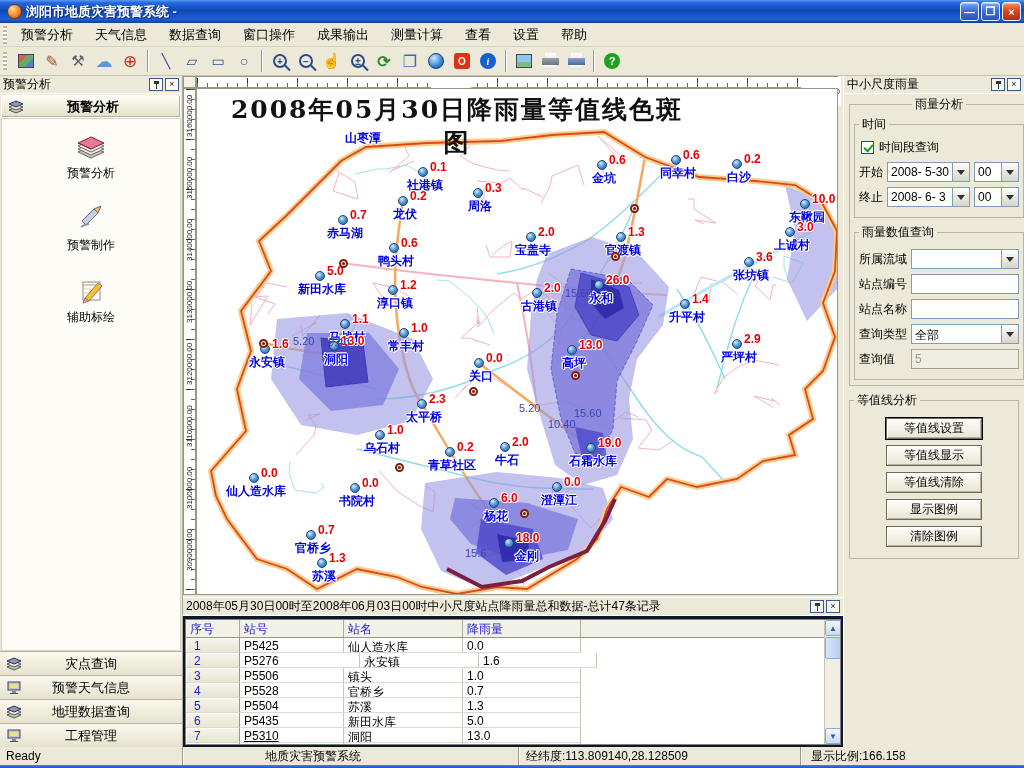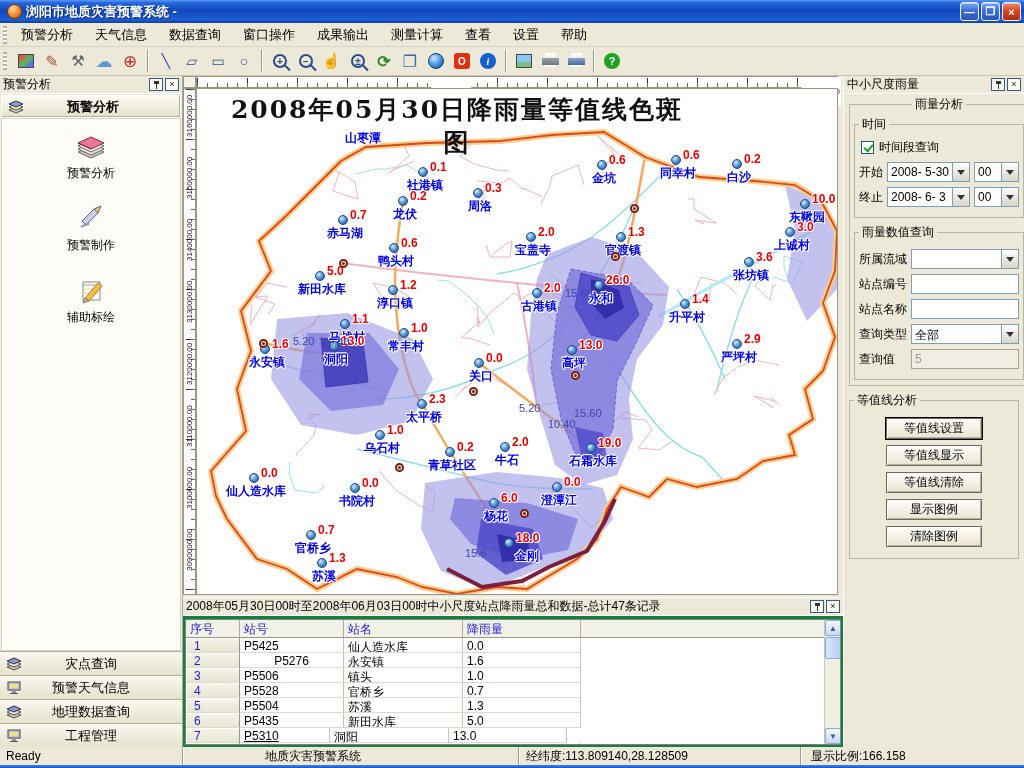--- a/index.html
+++ b/index.html
@@ -116,21 +116,21 @@
   .st-name{position:absolute;font-size:12px;font-weight:bold;color:#0000E0;white-space:nowrap;
     transform:translateX(-50%);
     text-shadow:1px 0 #fff,-1px 0 #fff,0 1px #fff,0 -1px #fff,1px 1px #fff,-1px -1px #fff}
   .st-val{position:absolute;font-size:12px;font-weight:bold;color:#E80000;white-space:nowrap;
     text-shadow:1px 0 #fff,-1px 0 #fff,0 1px #fff,0 -1px #fff,1px 1px #fff,-1px -1px #fff}
   .ct-label{position:absolute;font-size:11px;color:#3D45AE;white-space:nowrap}
   .town{position:absolute;width:9px;height:9px;border-radius:50%;border:2px solid #7B2010;background:#F8F0E0}
   .town::after{content:"";position:absolute;left:1px;top:1px;width:3px;height:3px;border-radius:50%;background:#7B2010}
 
   
-  #tablepanel{position:absolute;left:183px;top:597px;width:660px;height:150px;background:#15803d;
+  #tablepanel{position:absolute;left:183px;top:597px;width:660px;height:150px;background:#0f172a;
     border-top:1px solid #fff}
   #table-region{position:absolute;left:2px;top:21px;right:2px;bottom:2px;background:#fff;
     border:1px solid #808080;overflow:hidden}
   .t-row{display:flex;height:15px}
   .t-row.head{height:18px;background:#F2F1E8;border-bottom:1px solid #9A9784}
   .t-cell{padding:1px 4px;font-size:12px;border-right:1px solid #C8C5B5;border-bottom:1px solid #DDDACD;
     overflow:hidden;white-space:nowrap}
   .t-row.head .t-cell{color:#2020C8;border-bottom:none;border-right:1px solid #B0AD9C}
   .t-cell.num{background:linear-gradient(180deg,#F6F4EA,#E8E5D3);color:#2222CC;text-align:left;
     border-right:1px solid #9A9784;box-shadow:inset 1px 1px 0 #fff;padding-left:8px}
@@ -623,21 +623,21 @@
         </div>
         <div class="t-row">
           <span class="t-cell num" style="width: 54px;">1</span>
           <span class="t-cell" style="width: 104px;">P5425</span>
           <span class="t-cell" style="width: 119px;">仙人造水库</span>
           <span class="t-cell" style="width: 118px;">0.0</span>
           <span class="t-cell fill"></span>
         </div>
         <div class="t-row">
           <span class="t-cell num" style="width: 54px;">2</span>
-          <span class="t-cell" style="width: 104px; text-align: center;">P5276</span>
+          <span class="t-cell" style="width: 120px;">P5276</span>
           <span class="t-cell" style="width: 119px;">永安镇</span>
           <span class="t-cell" style="width: 118px;">1.6</span>
           <span class="t-cell fill"></span>
         </div>
         <div class="t-row">
           <span class="t-cell num" style="width: 54px;">3</span>
           <span class="t-cell" style="width: 104px;">P5506</span>
           <span class="t-cell" style="width: 119px;">镇头</span>
           <span class="t-cell" style="width: 118px;">1.0</span>
           <span class="t-cell fill"></span>
@@ -658,21 +658,21 @@
         </div>
         <div class="t-row">
           <span class="t-cell num" style="width: 54px;">6</span>
           <span class="t-cell" style="width: 104px;">P5435</span>
           <span class="t-cell" style="width: 119px;">新田水库</span>
           <span class="t-cell" style="width: 118px;">5.0</span>
           <span class="t-cell fill"></span>
         </div>
         <div class="t-row">
           <span class="t-cell num" style="width: 54px;">7</span>
-          <span class="t-cell" style="width: 90px; text-decoration: underline;">P5310</span>
+          <span class="t-cell" style="width: 104px; text-decoration: underline;">P5310</span>
           <span class="t-cell" style="width: 119px;">洞阳</span>
           <span class="t-cell" style="width: 118px;">13.0</span>
           <span class="t-cell fill"></span>
         </div>
         <div class="t-row">
           <span class="t-cell num" style="width: 54px;">8</span>
           <span class="t-cell" style="width: 104px;">P5315</span>
           <span class="t-cell" style="width: 119px;">马战村</span>
           <span class="t-cell" style="width: 118px;">1.1</span>
           <span class="t-cell fill"></span>

